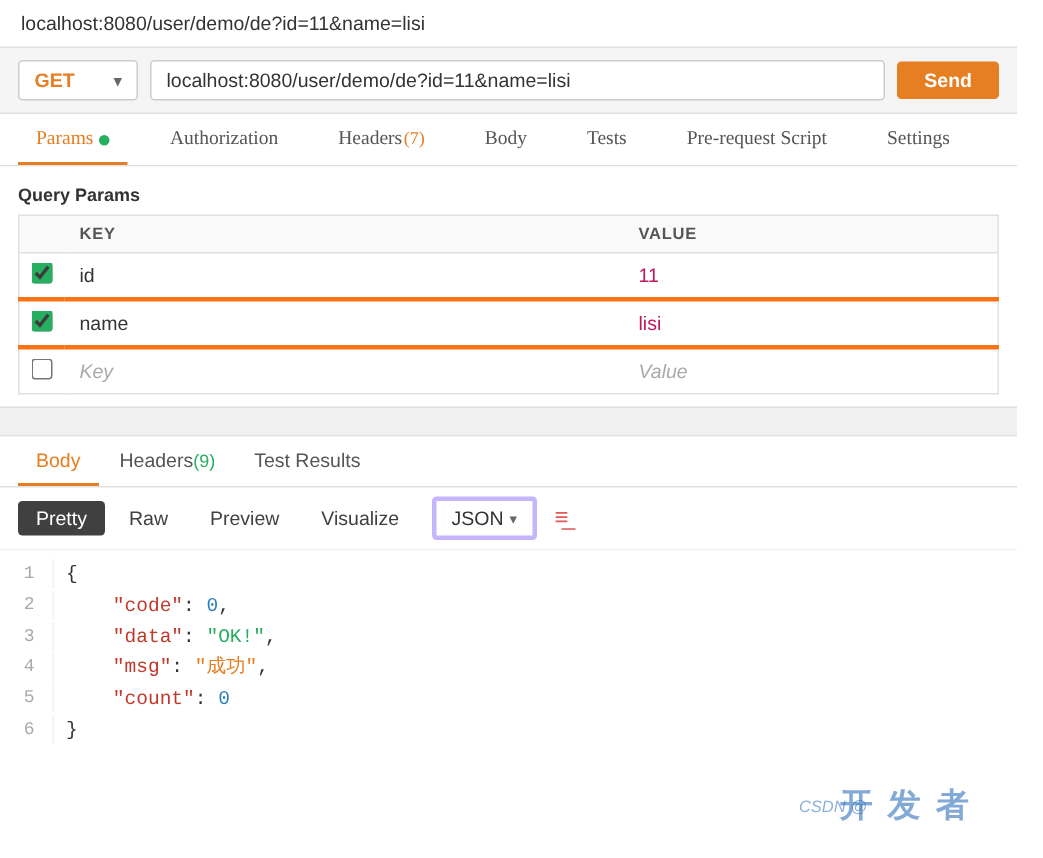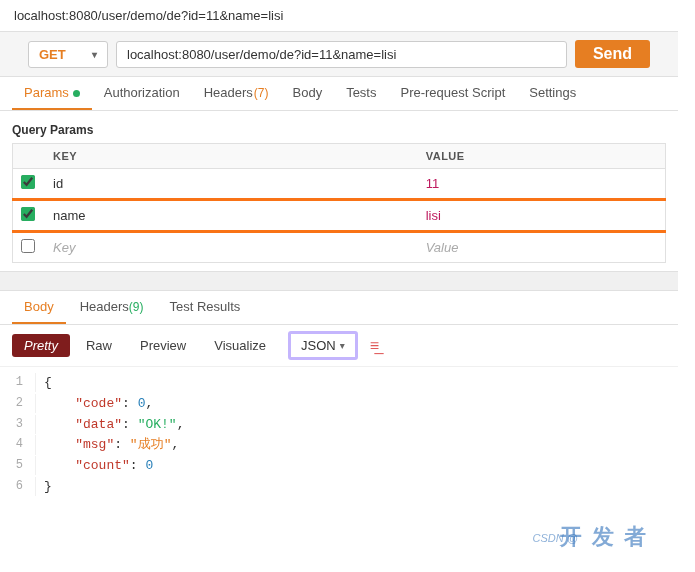--- a/index.html
+++ b/index.html
@@ -21,21 +21,21 @@
     }
     .top-url-text {
       font-size: 13px;
       color: #333;
     }
 
     
     .request-bar {
       display: flex;
       align-items: center;
-      padding: 8px 28px;
+      padding: 8px 12px;
       gap: 8px;
       background: #f5f5f5;
       border-bottom: 1px solid #e0e0e0;
     }
     .method-select {
       display: flex;
       align-items: center;
       gap: 4px;
       padding: 5px 10px;
       border: 1px solid #ccc;
@@ -60,33 +60,34 @@
       font-size: 13px;
       background: #fff;
       color: #333;
     }
     .send-btn {
       padding: 5px 18px;
       background: #e67e22;
       color: #fff;
       border: none;
       border-radius: 3px;
-      font-size: 16px;
+      font-size: 13px;
       font-weight: 600;
       cursor: pointer;
     }
 
     
     .tabs-row {
       display: flex;
       align-items: center;
       padding: 0 12px;
       border-bottom: 1px solid #e0e0e0;
       background: #fff;
-      gap: 0;
+      gap: 16px;
+      font-family: Liberation Serif, serif;
     }
     .tab-item {
       padding: 8px 12px;
       font-size: 13px;
       cursor: pointer;
       color: #555;
       border-bottom: 2px solid transparent;
       white-space: nowrap;
     }
     .tab-item.active {
@@ -205,24 +206,23 @@
       border-bottom: 1px solid #f0f0f0;
     }
     .fmt-tab {
       padding: 4px 12px;
       border-radius: 3px;
       font-size: 13px;
       cursor: pointer;
       color: #404040;
     }
     .fmt-tab.active {
-      background: #7f1d1d;
+      background: #404040;
       color: #fff;
       font-weight: 500;
-      font-style: italic;
     }
     .json-select {
       display: flex;
       align-items: center;
       gap: 4px;
       padding: 4px 10px;
       border: 3px solid #c4b5fd;
       border-radius: 3px;
       font-size: 13px;
       cursor: pointer;

